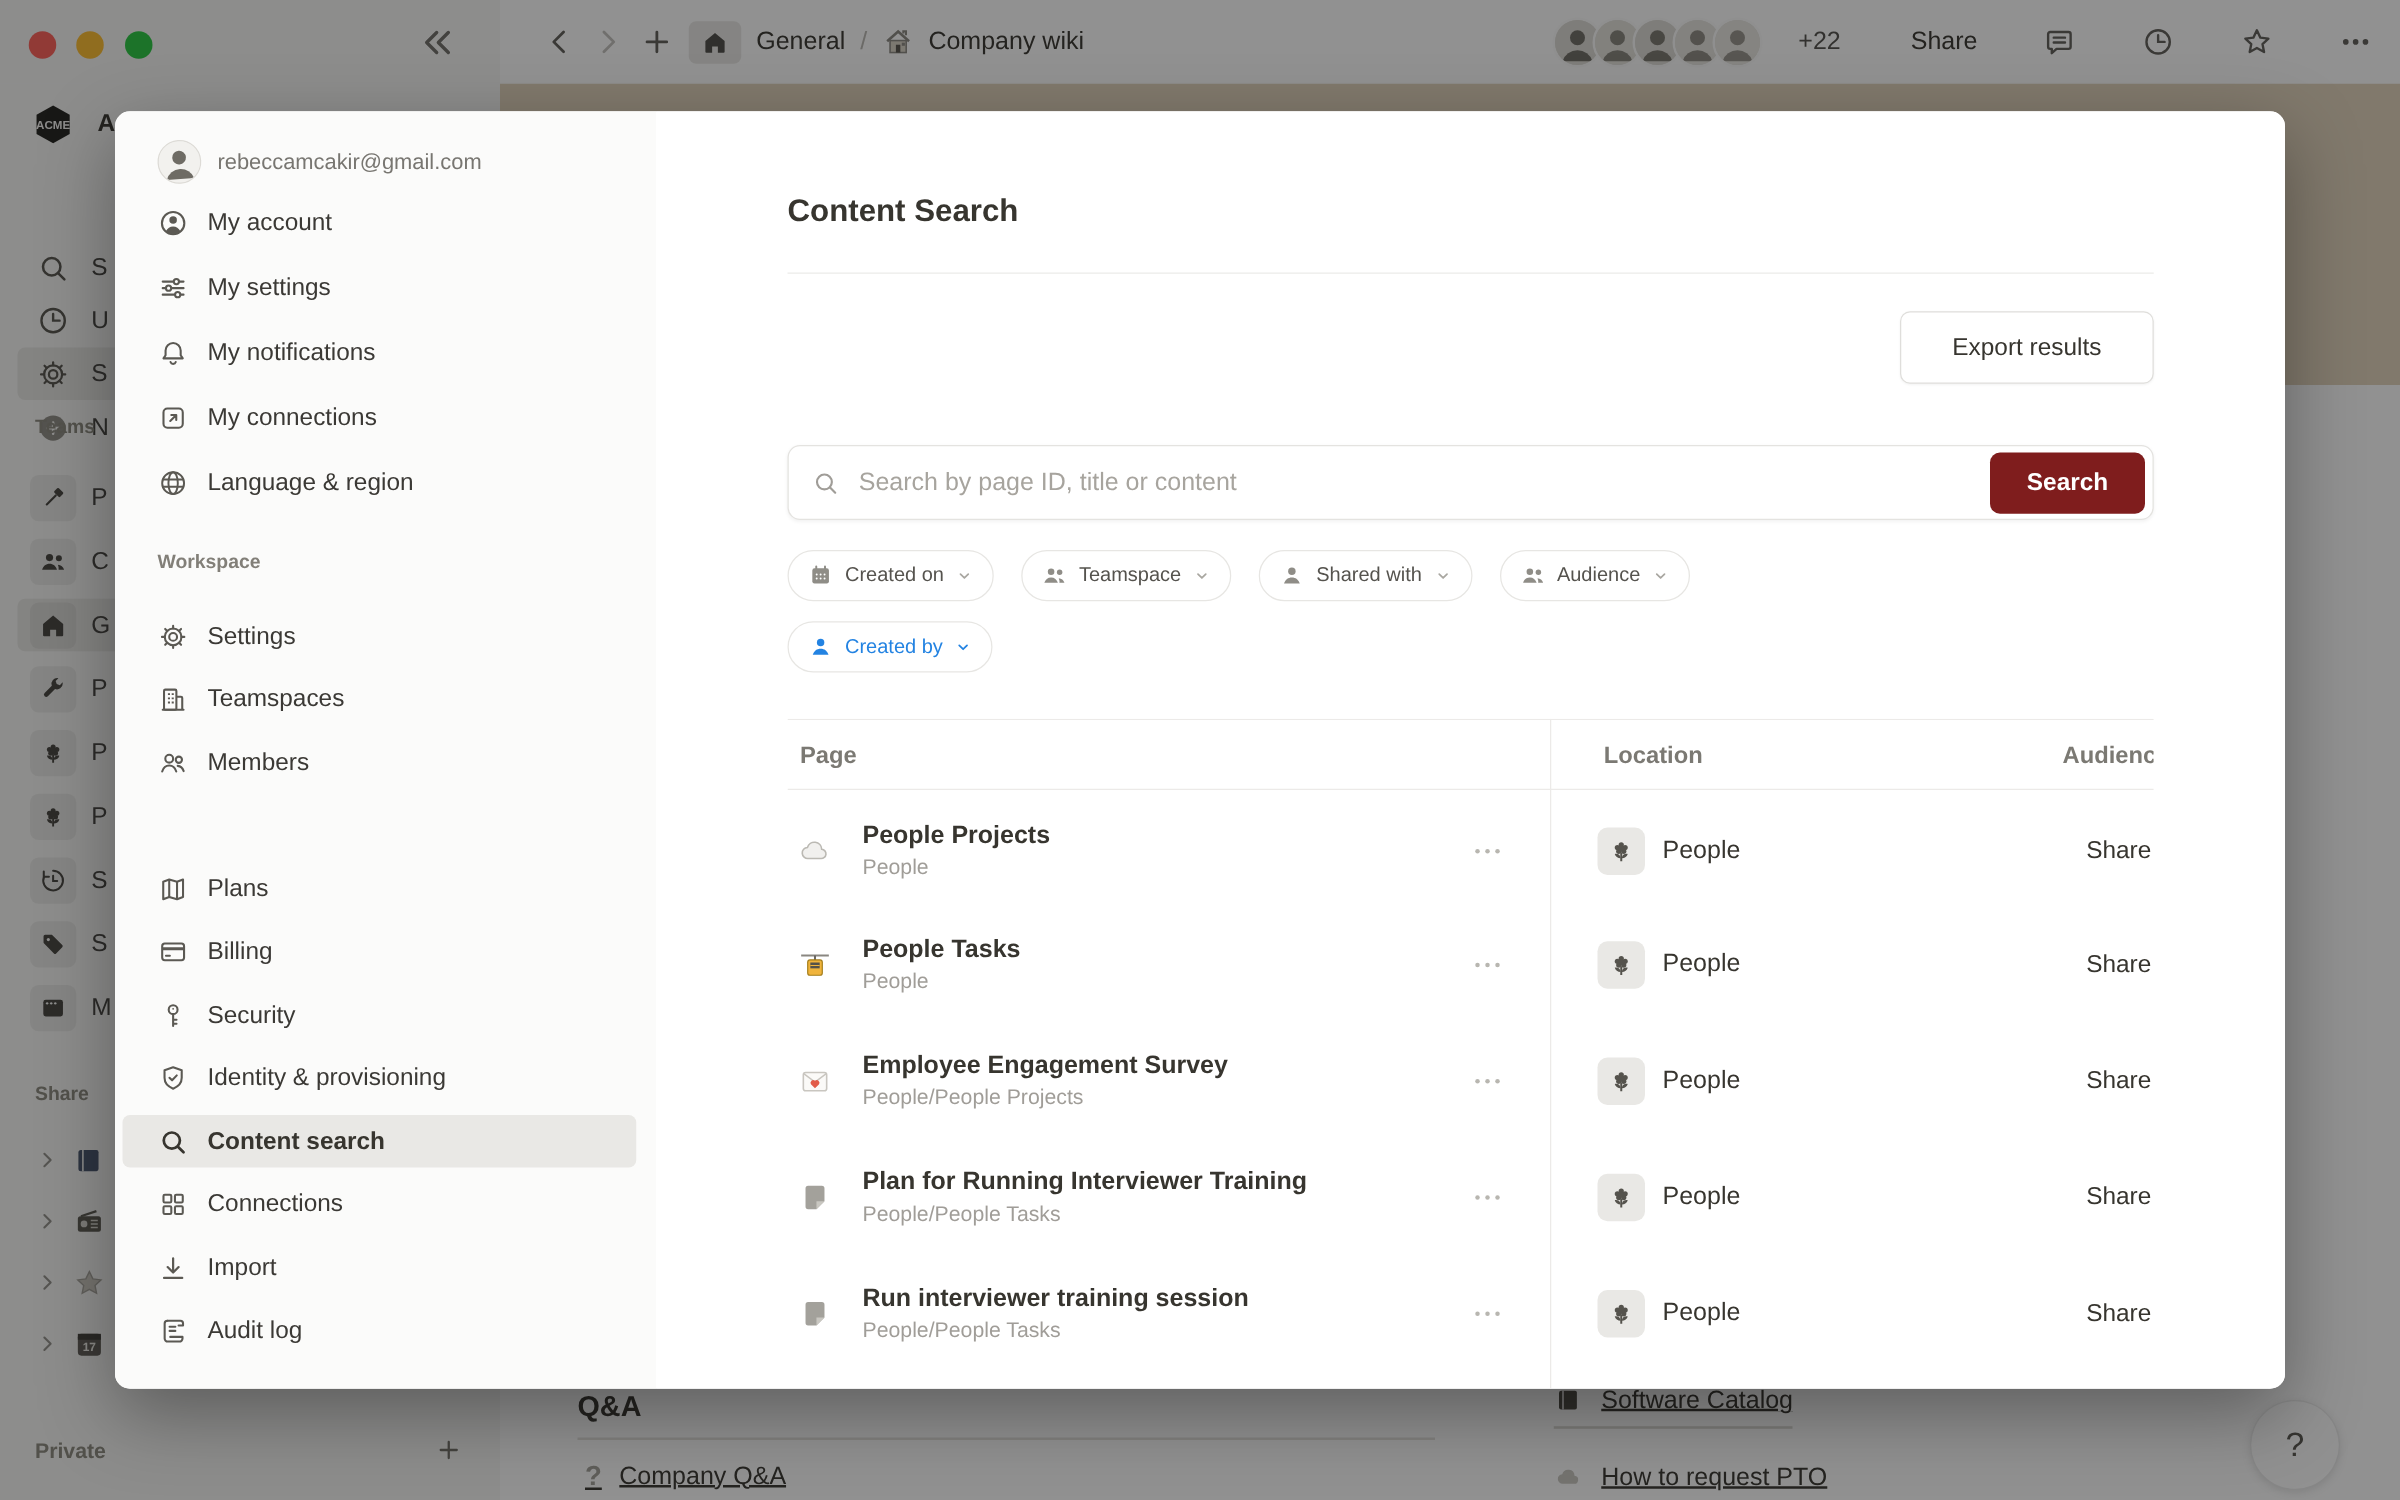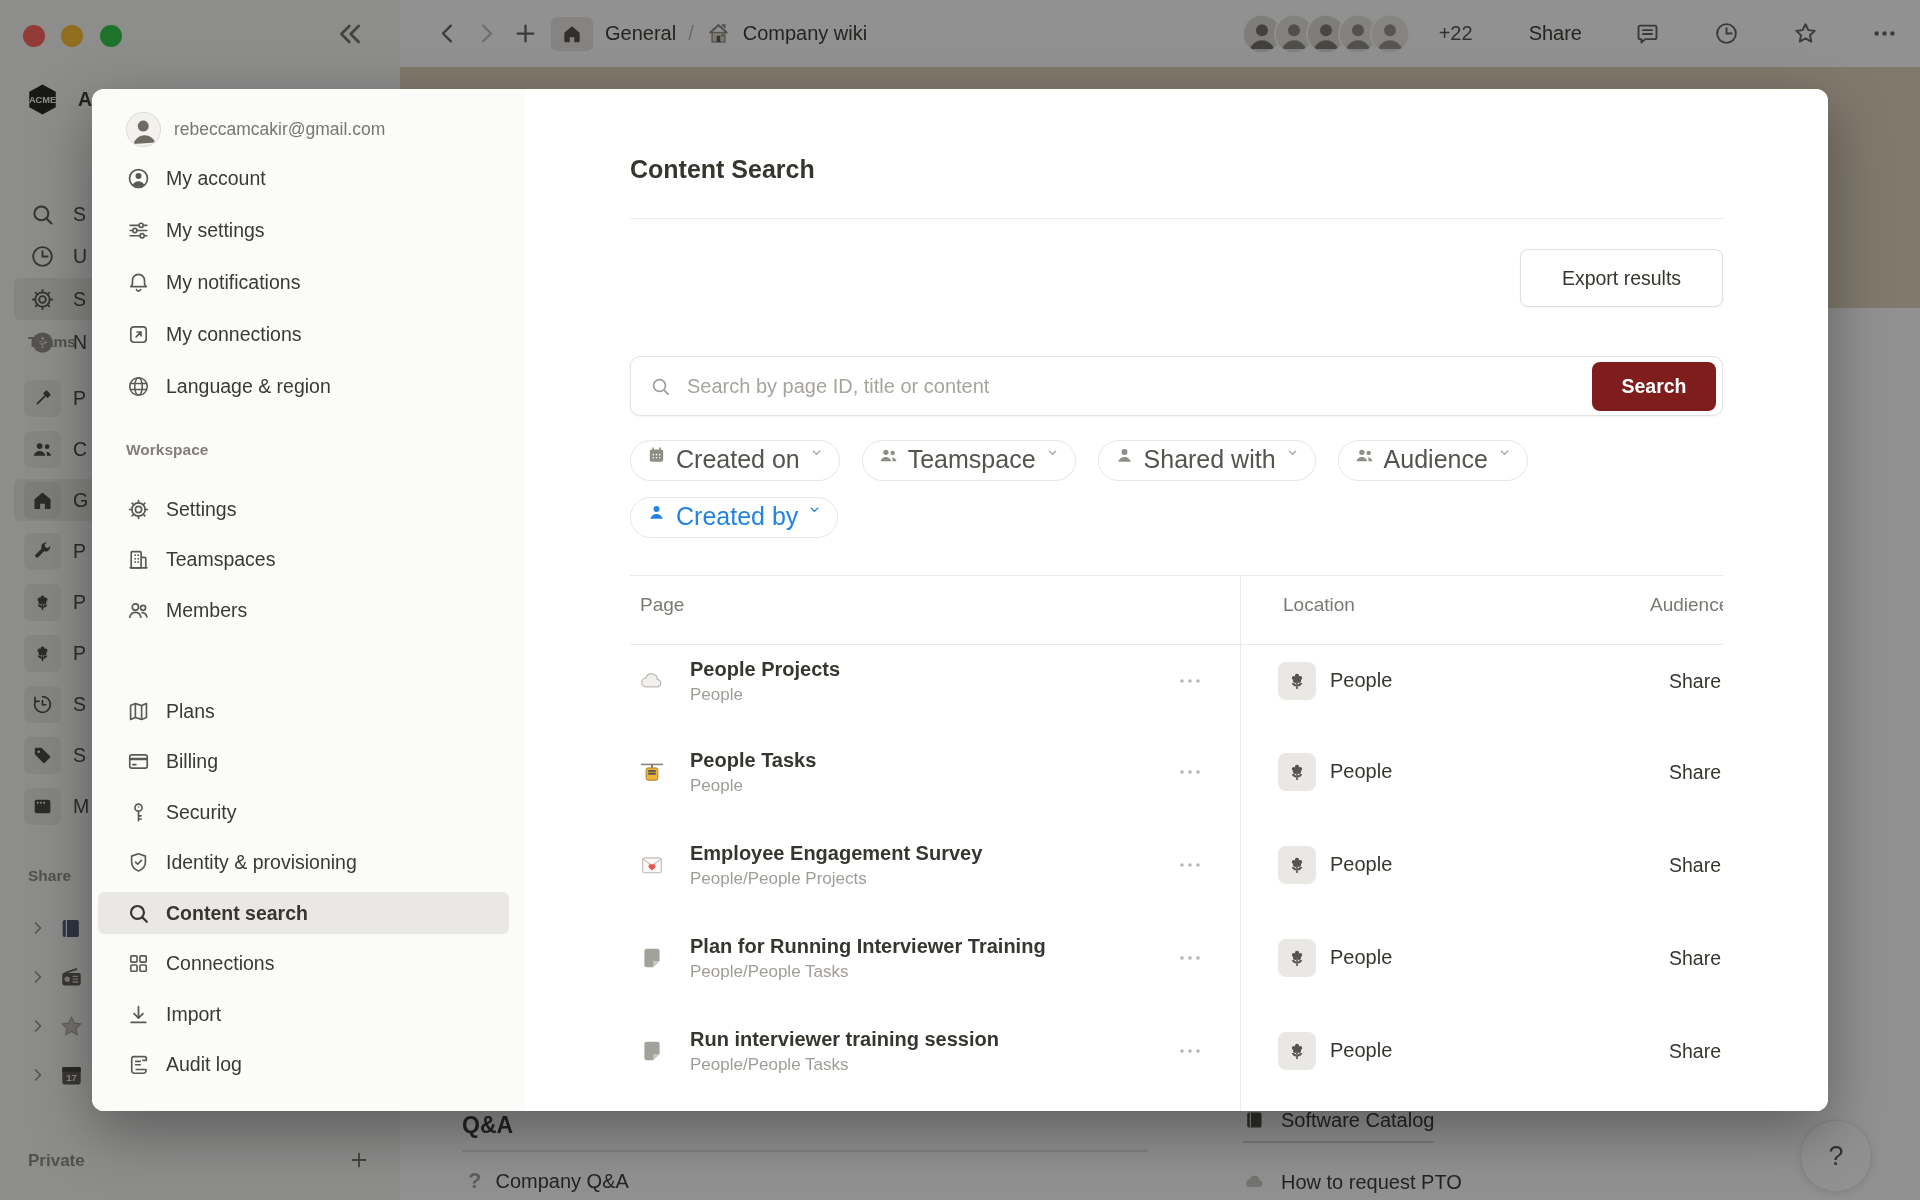--- a/index.html
+++ b/index.html
@@ -40,21 +40,21 @@
   .sb-section{position:absolute;left:28px;font-size:15.5px;font-weight:600;color:#8b897f;}
   .sb-chev{width:20px;height:20px;color:#918f89;flex:none;}
   .sb-emoji{width:27px;height:27px;margin-left:10px;flex:none;}
   .sb-plus{position:absolute;left:348px;width:22px;height:22px;color:#6f6d67;}
 
   .cover{position:absolute;left:400px;top:67px;width:1520px;height:241px;}
   .page-bg{position:absolute;left:400px;top:308px;width:1520px;height:892px;background:#fff;}
 
   .qa-head{position:absolute;left:462px;top:1096px;font-size:23px;font-weight:700;color:#37352f;margin-top:16px;}
   .qa-hr{position:absolute;left:462px;top:1150px;width:686px;height:2px;background:#e3e1dd;}
-  .qa-link{position:absolute;display:flex;align-items:center;gap:14px;font-size:20px;font-weight:500;color:#37352f;}
+  .qa-link{position:absolute;display:flex;align-items:center;gap:14px;font-size:20px;font-weight:500;color:#37352f;text-decoration:underline;}
   .qa-q{font-size:22px;font-weight:600;color:#a3a19a;}
   .link-underline{border-bottom:2px solid #d8d6d1;padding-bottom:9px;}
   .help-btn{position:absolute;left:1800px;top:1120px;width:72px;height:72px;border-radius:50%;background:#fff;
             border:1px solid rgba(0,0,0,0.08);box-shadow:0 2px 8px rgba(0,0,0,0.12);
             display:flex;align-items:center;justify-content:center;font-size:27px;color:#57554f;}
 
   
   .dim{position:absolute;inset:0;background:rgba(16,16,16,0.46);z-index:5;}
 
   
@@ -79,29 +79,29 @@
               font-size:19.5px;color:#37352f;}
   .searchbar{position:absolute;left:105px;right:105px;top:267px;height:60px;border:1px solid #e4e3e0;border-radius:10px;
              box-shadow:0 1px 3px rgba(0,0,0,0.05);display:flex;align-items:center;padding:0 6px 0 18px;background:#fff;}
   .sb-mag{width:23px;height:23px;color:#a09d98;flex:none;margin-right:13px;}
   .searchbar input{flex:1;border:none;outline:none;font-size:20px;font-family:"Liberation Sans",sans-serif;color:#37352f;background:transparent;}
   .searchbar input::placeholder{color:#a7a49e;}
   .search-btn{width:124px;height:49px;border:none;border-radius:8px;background:#7f1d1d;color:#fff;font-size:19.5px;font-weight:600;
               font-family:"Liberation Sans",sans-serif;flex:none;}
   .chips{position:absolute;left:105px;top:351px;display:flex;gap:22px;}
   .chips2{top:408px;}
-  .chip{height:41px;border:1.5px solid #e7e6e3;border-radius:21px;background:#fff;display:flex;
-        padding:4px 15px;gap:9px;font-size:25px;color:#55534e;white-space:nowrap;}
+  .chip{height:41px;border:1.5px solid #e7e6e3;border-radius:21px;background:#fff;display:flex;align-items:center;
+        padding:4px 15px;gap:9px;font-size:16px;color:#55534e;white-space:nowrap;}
   .chip .ch-ic{width:21px;height:21px;color:#8f8d87;flex:none;}
   .chip .ch-chev{width:15px;height:15px;color:#a9a7a1;flex:none;}
   .chip.active{color:#2383e2;}
   .chip.active .ch-ic,.chip.active .ch-chev{color:#2383e2;}
 
   .tablewrap{position:absolute;left:105px;top:486px;width:1093px;bottom:0;overflow:hidden;}
-  .thead{position:absolute;top:0;left:0;width:1093px;height:70px;border-top:1px solid #eceae8;border-bottom:1px solid #eceae8;}
+  .thead{position:absolute;top:0;left:0;width:1093px;height:57px;border-top:1px solid #eceae8;border-bottom:1px solid #eceae8;font-weight:bold;}
   .th{position:absolute;top:0;height:57px;display:flex;align-items:center;font-size:19px;color:#7b7973;white-space:nowrap;}
   .th-page{left:10px;}
   .th-loc{left:653px;}
   .th-aud{left:1020px;width:73px;overflow:hidden;}
   .vline{position:absolute;left:610px;top:0;bottom:0;width:1px;background:#eceae8;}
   .trow{position:absolute;left:0;width:1093px;height:93px;}
   .ricon{position:absolute;left:8px;top:50%;margin-top:-14px;width:28px;height:28px;}
   .rtext{position:absolute;left:60px;top:50%;transform:translateY(-50%);}
   .rtitle{font-size:20px;font-weight:600;color:#37352f;white-space:nowrap;}
   .rpath{font-size:17px;color:#a09d98;margin-top:4px;white-space:nowrap;}

